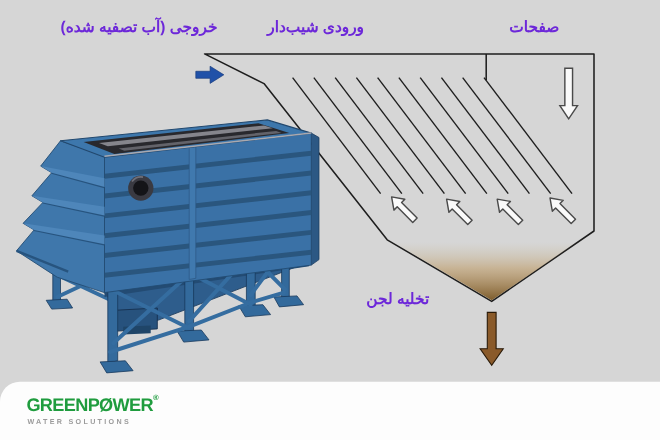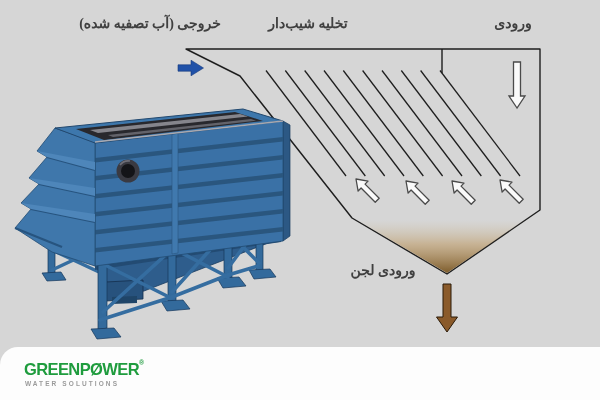--- a/index.html
+++ b/index.html
@@ -3,23 +3,23 @@
 <meta charset="utf-8">
 <style>
   html,body{margin:0;padding:0;background:#b0b0b0;}
   .canvas{
     position:relative;width:600px;height:400px;overflow:hidden;
     background:#d6d6d6;
     font-family:"DejaVu Sans","Liberation Sans",sans-serif;
   }
   svg{position:absolute;left:0;top:0;}
   .fa-label{
-    position:absolute;direction:rtl;text-align:center;
-    font-size:14px;font-weight:700;color:#404040;
-    font-family:Liberation Serif, serif;
+    position:absolute;direction:rtl;text-align:left;
+    font-size:14px;font-weight:700;color:#6d28d9;
+    font-family:Liberation Sans, sans-serif;
     white-space:nowrap;line-height:18px;
   }
   .footer{
     position:absolute;left:0;top:347px;width:600px;height:53px;
     background:#fdfdfd;border-top-left-radius:18px;
   }
   .logo{position:absolute;left:24px;top:7px;width:110px;}
   .logo .brand{
     color:#1f9c3e;font-size:16.5px;font-weight:800;letter-spacing:-0.6px;
     font-family:"Liberation Sans","DejaVu Sans",sans-serif;line-height:17px;
@@ -163,23 +163,23 @@
 
       <g>
         <circle cx="128" cy="171" r="11.5" fill="#3a3a42"></circle>
         <circle cx="128" cy="171" r="7" fill="#141418"></circle>
         <path d="M120,165 a10.5,10.5 0 0 1 10,-4" fill="none" stroke="#6f6f78" stroke-width="1.6"></path>
       </g>
     </g>
   </svg>
 
   <div class="fa-label" lang="fa" dir="rtl" style="left:55px;top:15px;width:190px;">خروجی (آب تصفیه شده)</div>
-  <div class="fa-label" lang="fa" dir="rtl" style="left:243px;top:15px;width:130px;">تخلیه شیب‌دار</div>
-  <div class="fa-label" lang="fa" dir="rtl" style="left:463px;top:15px;width:100px;">ورودی</div>
-  <div class="fa-label" lang="fa" dir="rtl" style="left:333px;top:262px;width:100px;">ورودی لجن</div>
+  <div class="fa-label" lang="fa" dir="rtl" style="left:243px;top:15px;width:130px;">ورودی شیب‌دار</div>
+  <div class="fa-label" lang="fa" dir="rtl" style="left:463px;top:15px;width:100px;">صفحات</div>
+  <div class="fa-label" lang="fa" dir="rtl" style="left:333px;top:262px;width:100px;">تخلیه لجن</div>
 
   <div class="footer">
     <div class="logo">
       <div class="brand"><span>GREENPØWER</span><span class="reg">®</span></div>
       <div class="subtitle">WATER SOLUTIONS</div>
     </div>
   </div>
 </div>
 
 </body></html>

